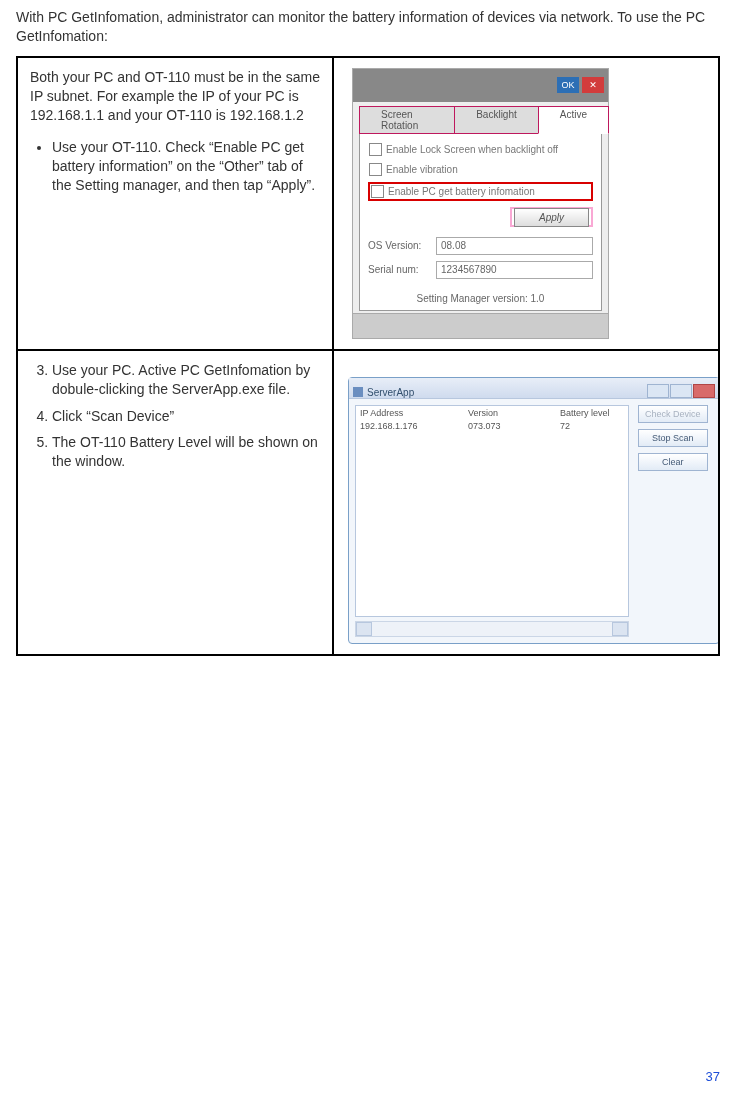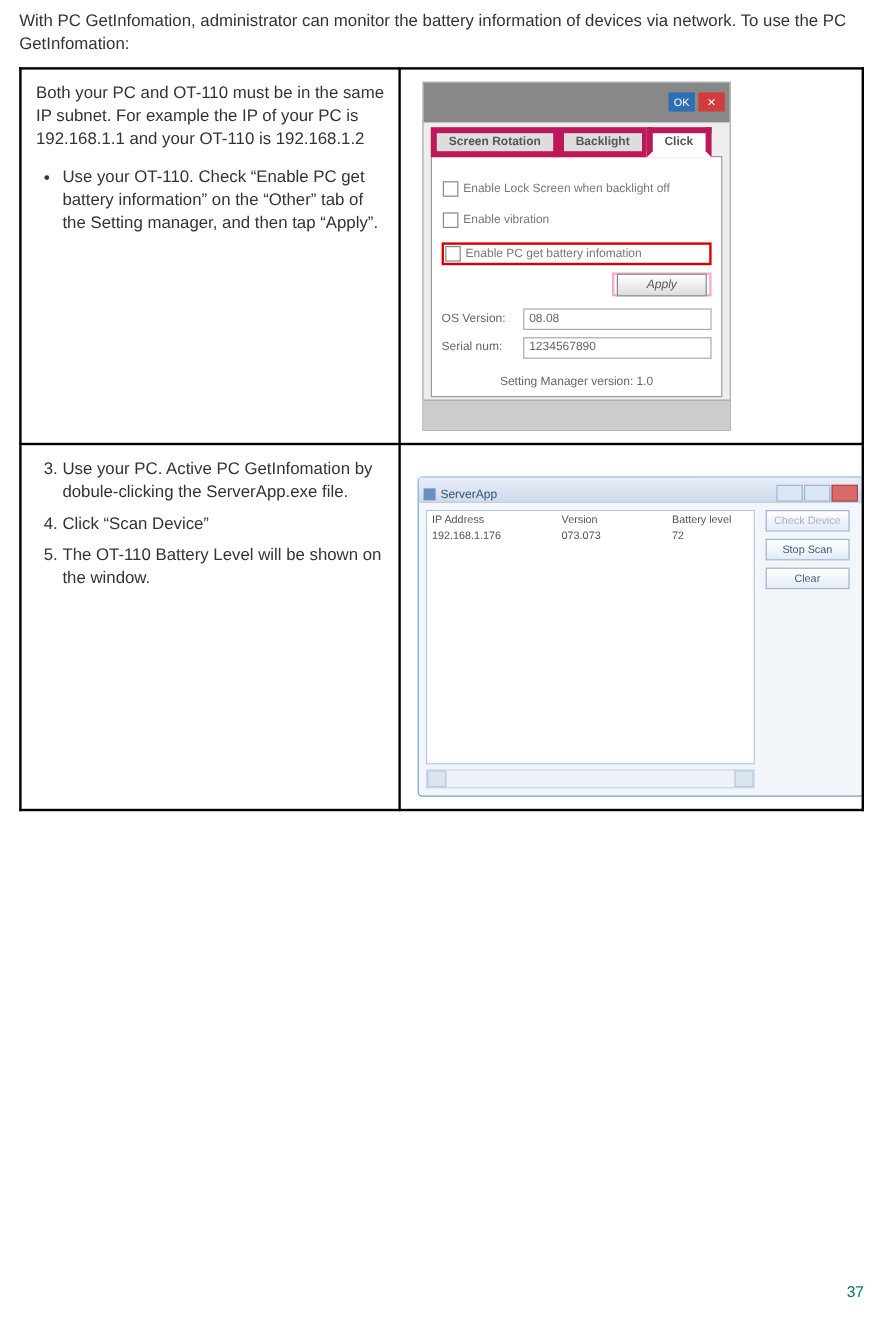--- a/index.html
+++ b/index.html
@@ -80,43 +80,41 @@
     line-height: 16px;
   }
   .tb-btn.close { background: #d23c3c; }
   .tabs {
     display: flex;
     gap: 0;
     padding-left: 6px;
     margin-top: 4px;
   }
   .tab {
-    border: 5px solid #be185d;
+    border: 1px solid #be185d;
     background: #ddd;
-    padding: 2px 10px;
+    padding: 2px 21px;
     font-size: 10px;
     margin-right: -1px;
-    font-weight: bold;
   }
   .tab.active { background: #fff; border-bottom-color: #fff; }
   .tab-body {
     border: 1px solid #999;
     background: #fff;
     margin: -1px 6px 2px 6px;
     padding: 8px 8px 6px 8px;
   }
   .chk-row {
     display: flex;
     align-items: center;
     gap: 4px;
     font-size: 10px;
     color: #777;
     margin-bottom: 5px;
     padding: 1px;
-    margin-top: 11px;
   }
   .chk {
     width: 11px; height: 11px; border: 1px solid #888; background: #fff;
   }
   .highlight-row { border: 2px solid #d80000; }
   .apply-wrap { text-align: right; margin: 6px 0 10px 0; }
   .apply-btn {
     display: inline-block;
     border: 2px solid #f9a8d4;
     padding: 2px;
@@ -213,21 +211,21 @@
   .hscroll::before, .hscroll::after {
     content:""; position:absolute; top:0; width:14px; height:12px; background:#dbe4f1; border:1px solid #b7c7de;
   }
   .hscroll::before{left:0;}
   .hscroll::after{right:0;}
   .pagenum {
     position: absolute;
     bottom: 6px;
     right: 16px;
     font-size: 13px;
-    color: #0f766e;
+    color: #1d4ed8;
   }
   .appicon {
     width:10px; height:10px; background:#6a8ec0;
   }
 </style>
 </head>
 <body>
 
 <div class="page">
   <p class="lead">With PC GetInfomation, administrator can monitor the battery information of devices via network. To use the PC GetInfomation:</p>
@@ -243,21 +241,21 @@
       </td>
       <td>
         <div class="device-window">
           <div class="device-titlebar">
             <div class="tb-btn">OK</div>
             <div class="tb-btn close">✕</div>
           </div>
           <div class="tabs">
             <div class="tab">Screen Rotation</div>
             <div class="tab">Backlight</div>
-            <div class="tab active">Click</div>
+            <div class="tab active">Active</div>
           </div>
           <div class="tab-body">
             <div class="chk-row">
               <span class="chk"></span>
               <span>Enable Lock Screen when backlight off</span>
             </div>
             <div class="chk-row">
               <span class="chk"></span>
               <span>Enable vibration</span>
             </div>

